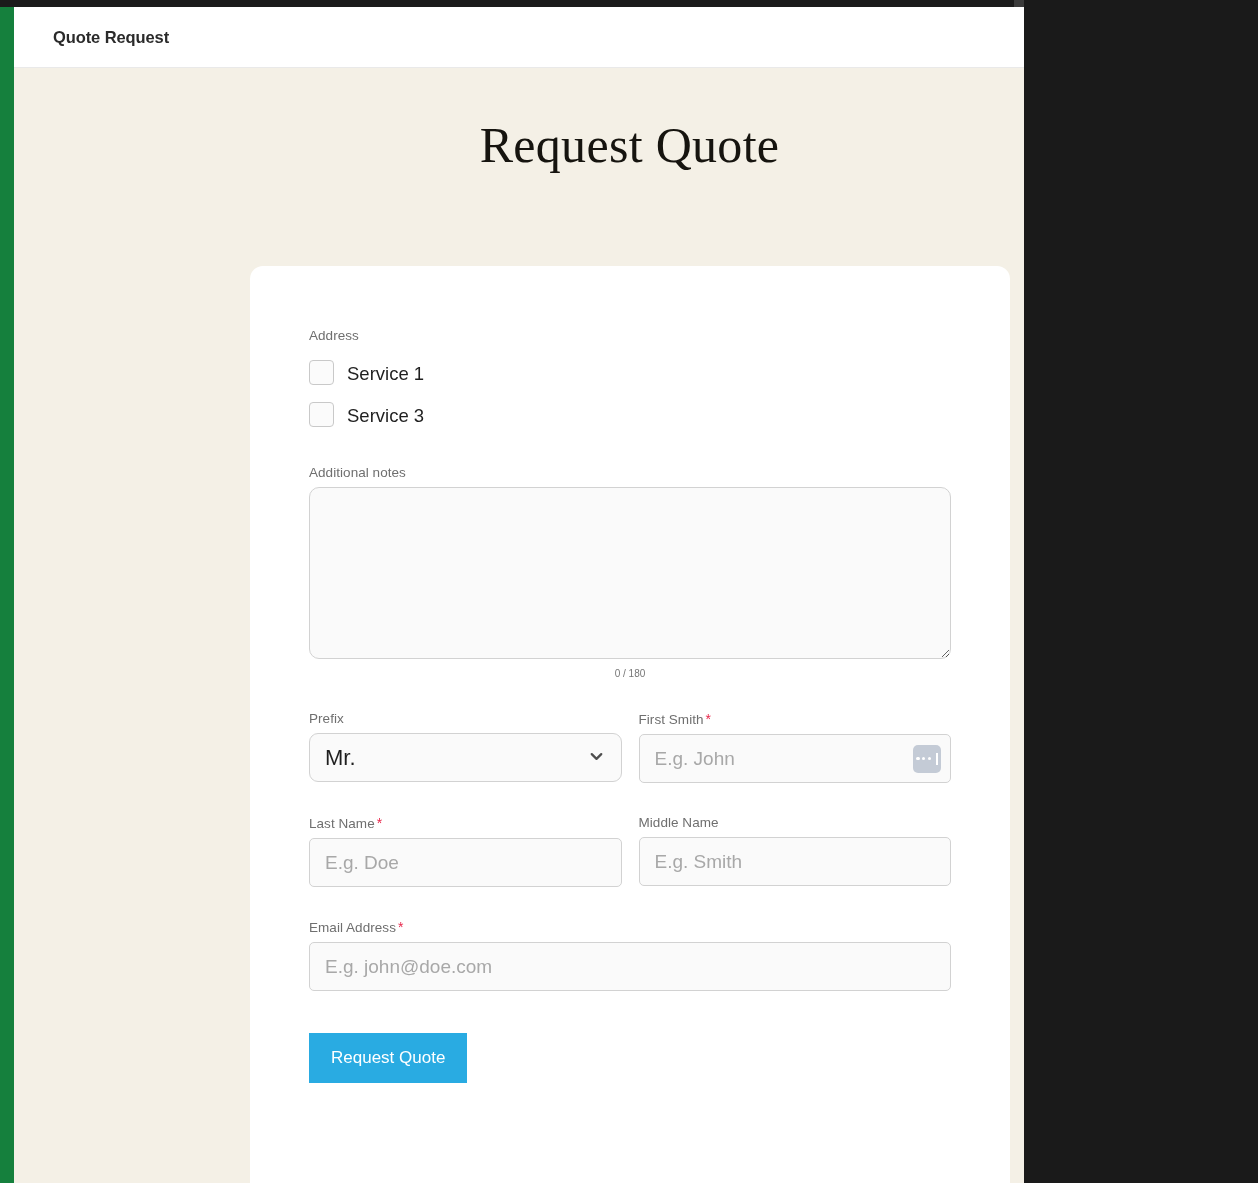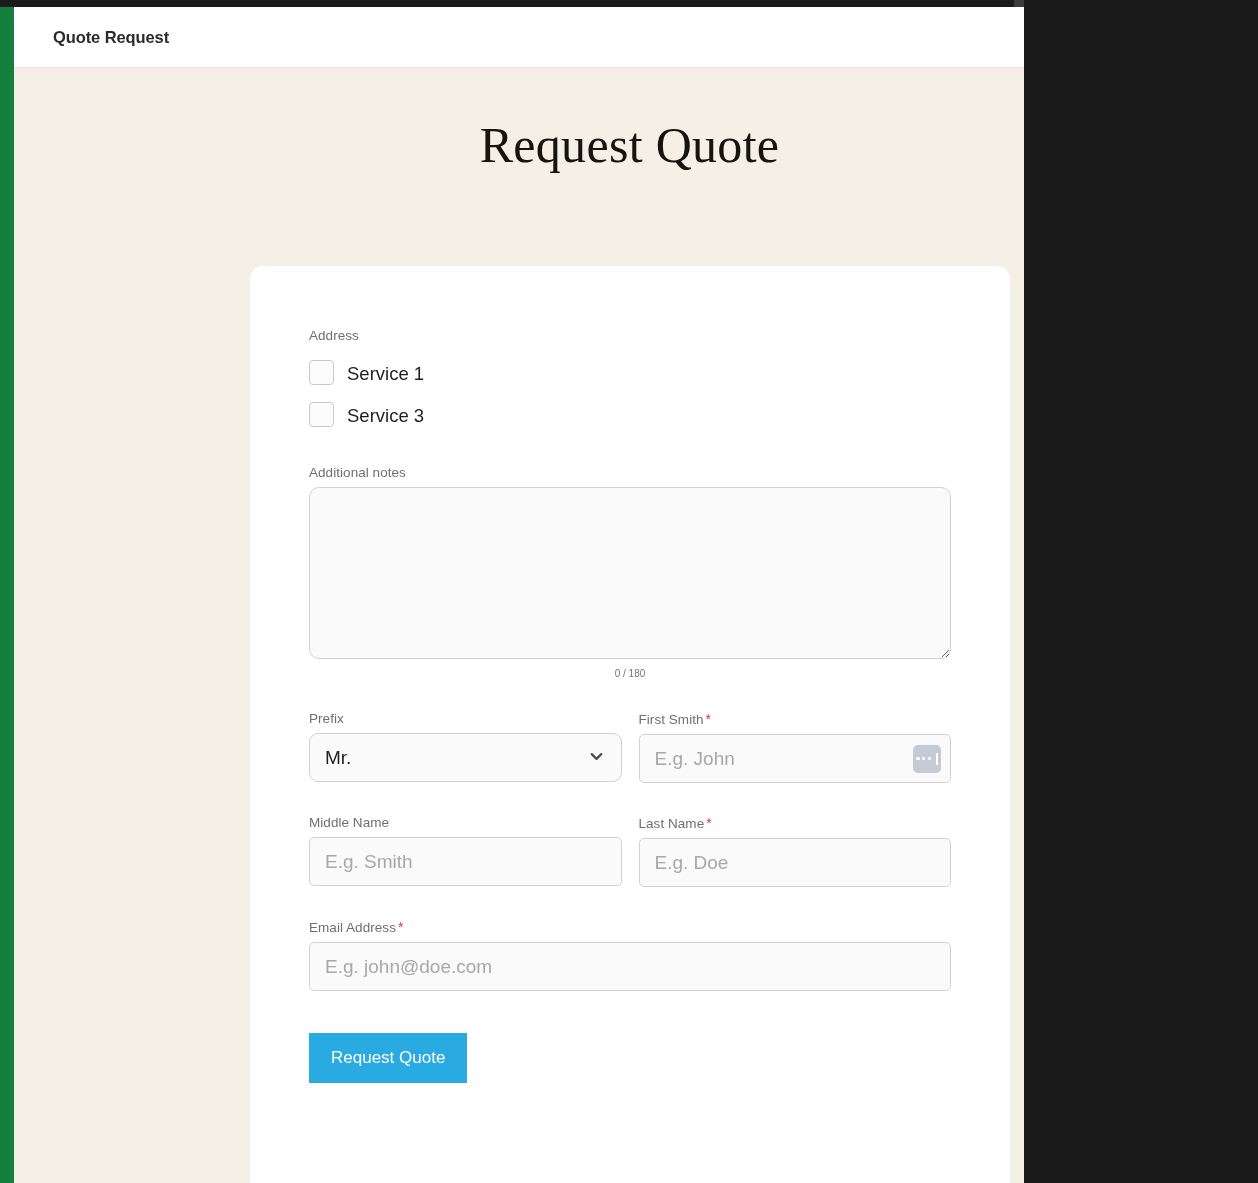--- a/index.html
+++ b/index.html
@@ -226,21 +226,21 @@
 
   
   .select-wrap { position: relative; }
   #prefix-select {
     width: 100%;
     height: 49px;
     background: #fafafa;
     border: 1px solid #d2d2d2;
     border-radius: 9px;
     font-family: "Liberation Sans", sans-serif;
-    font-size: 19px;
+    font-size: 22px;
     color: #1f1f1f;
     padding: 0 40px 0 15px;
     outline: none;
     appearance: none;
     -webkit-appearance: none;
     cursor: pointer;
   }
   #prefix-chevron-icon {
     position: absolute;
     right: 16px;
@@ -384,29 +384,29 @@
                     <span class="caret"></span>
                   </span>
                 </span>
               </div>
             </div>
           </div>
 
           
           <div class="form-row">
             <div class="form-col">
-              <span class="field-label">Middle Name</span>
-              <input class="text-input" type="text" placeholder="E.g. Smith" style="">
-            </div>
-
-            <div class="form-col">
               <span class="field-label">
                 <span>Last Name</span><span class="req-star">*</span>
               </span>
               <input class="text-input" type="text" placeholder="E.g. Doe" style="">
+            </div>
+
+            <div class="form-col">
+              <span class="field-label">Middle Name</span>
+              <input class="text-input" type="text" placeholder="E.g. Smith" style="">
             </div>
           </div>
 
           
           <div class="form-block">
             <span class="field-label">
               <span>Email Address</span><span class="req-star">*</span>
             </span>
             <input class="text-input" type="email" placeholder="E.g. john@doe.com" style="">
           </div>

